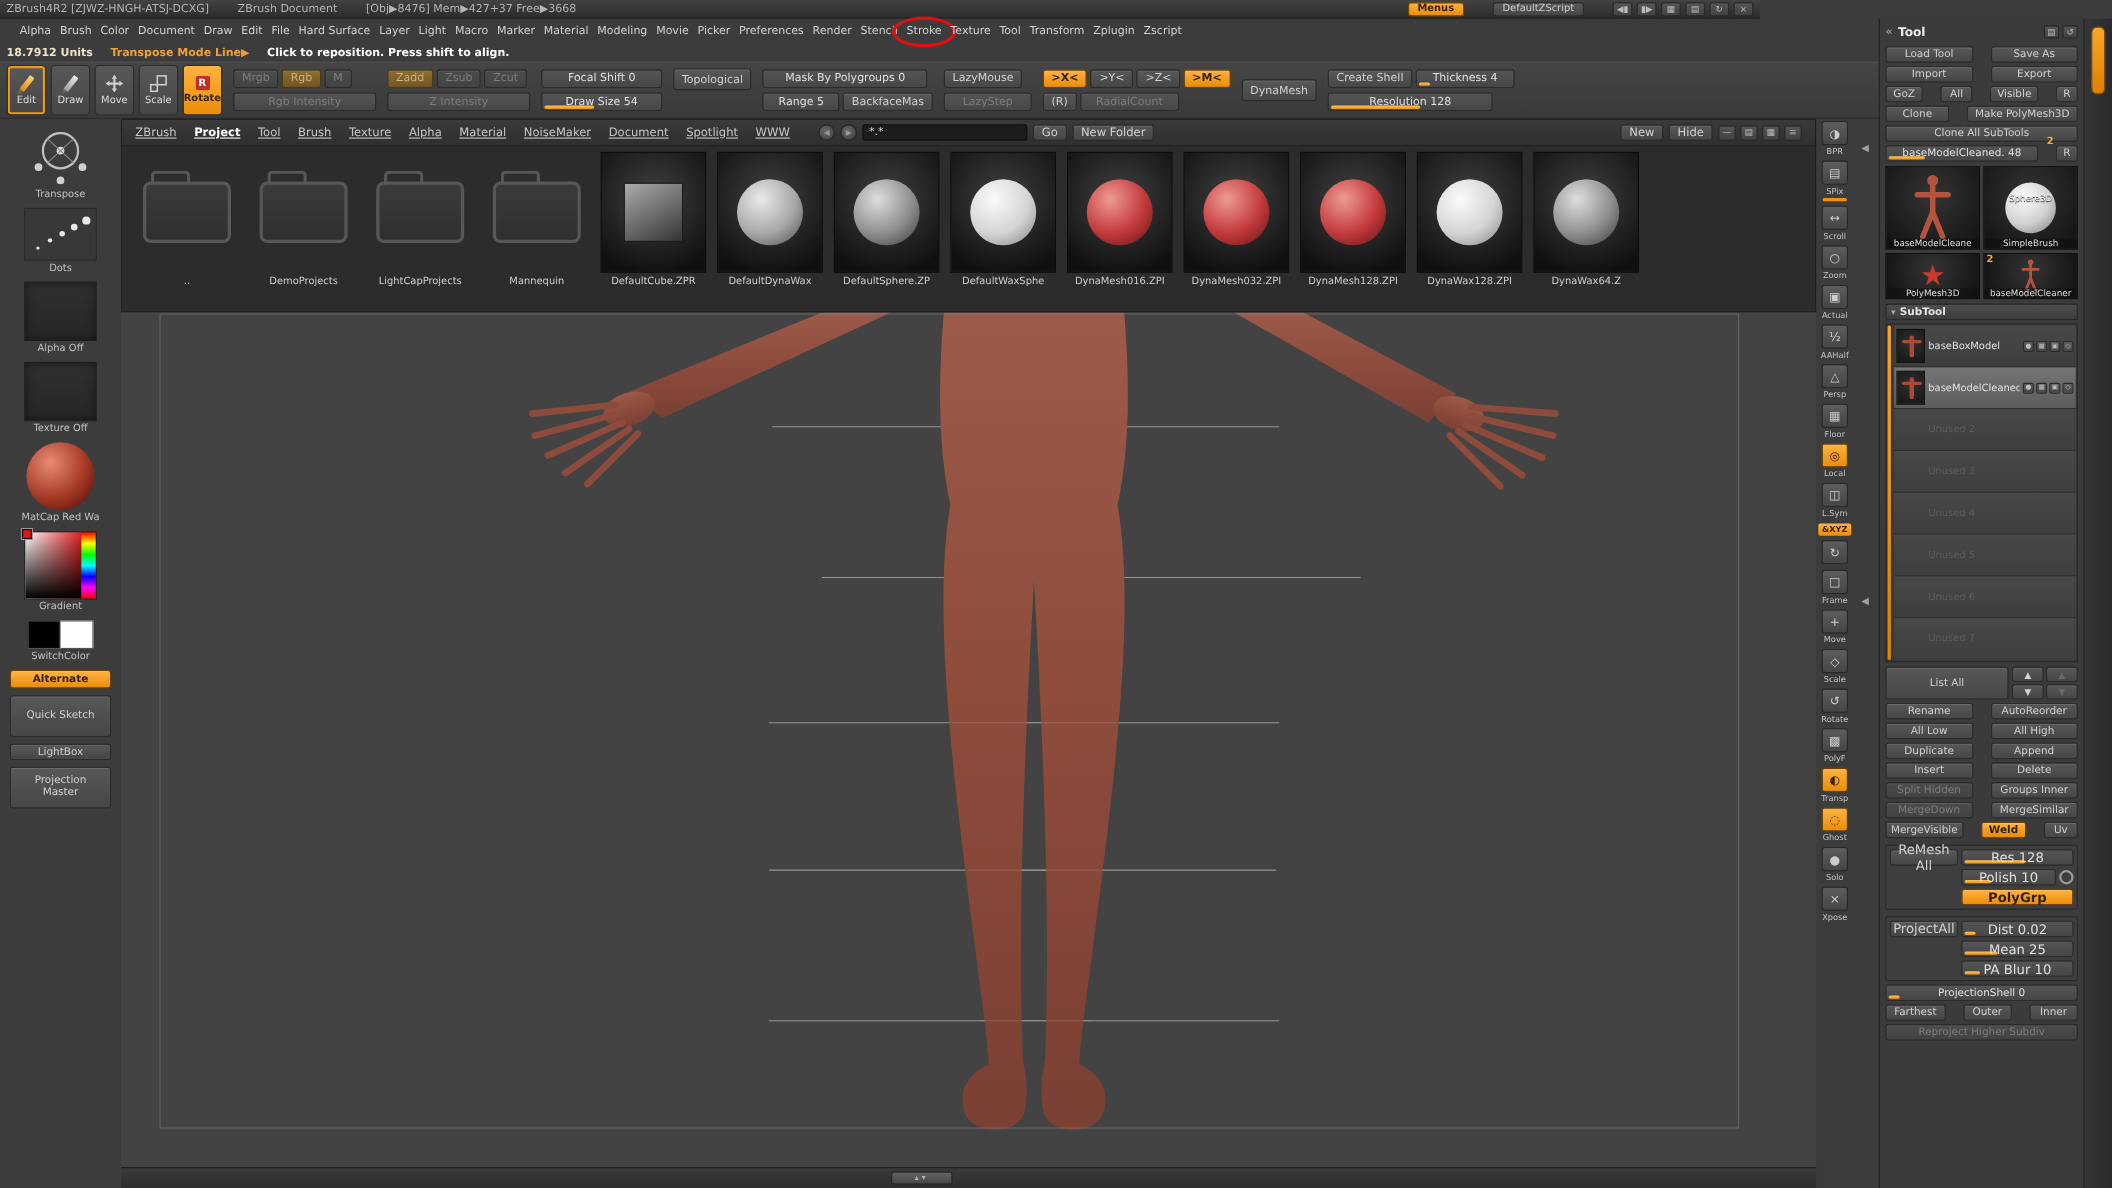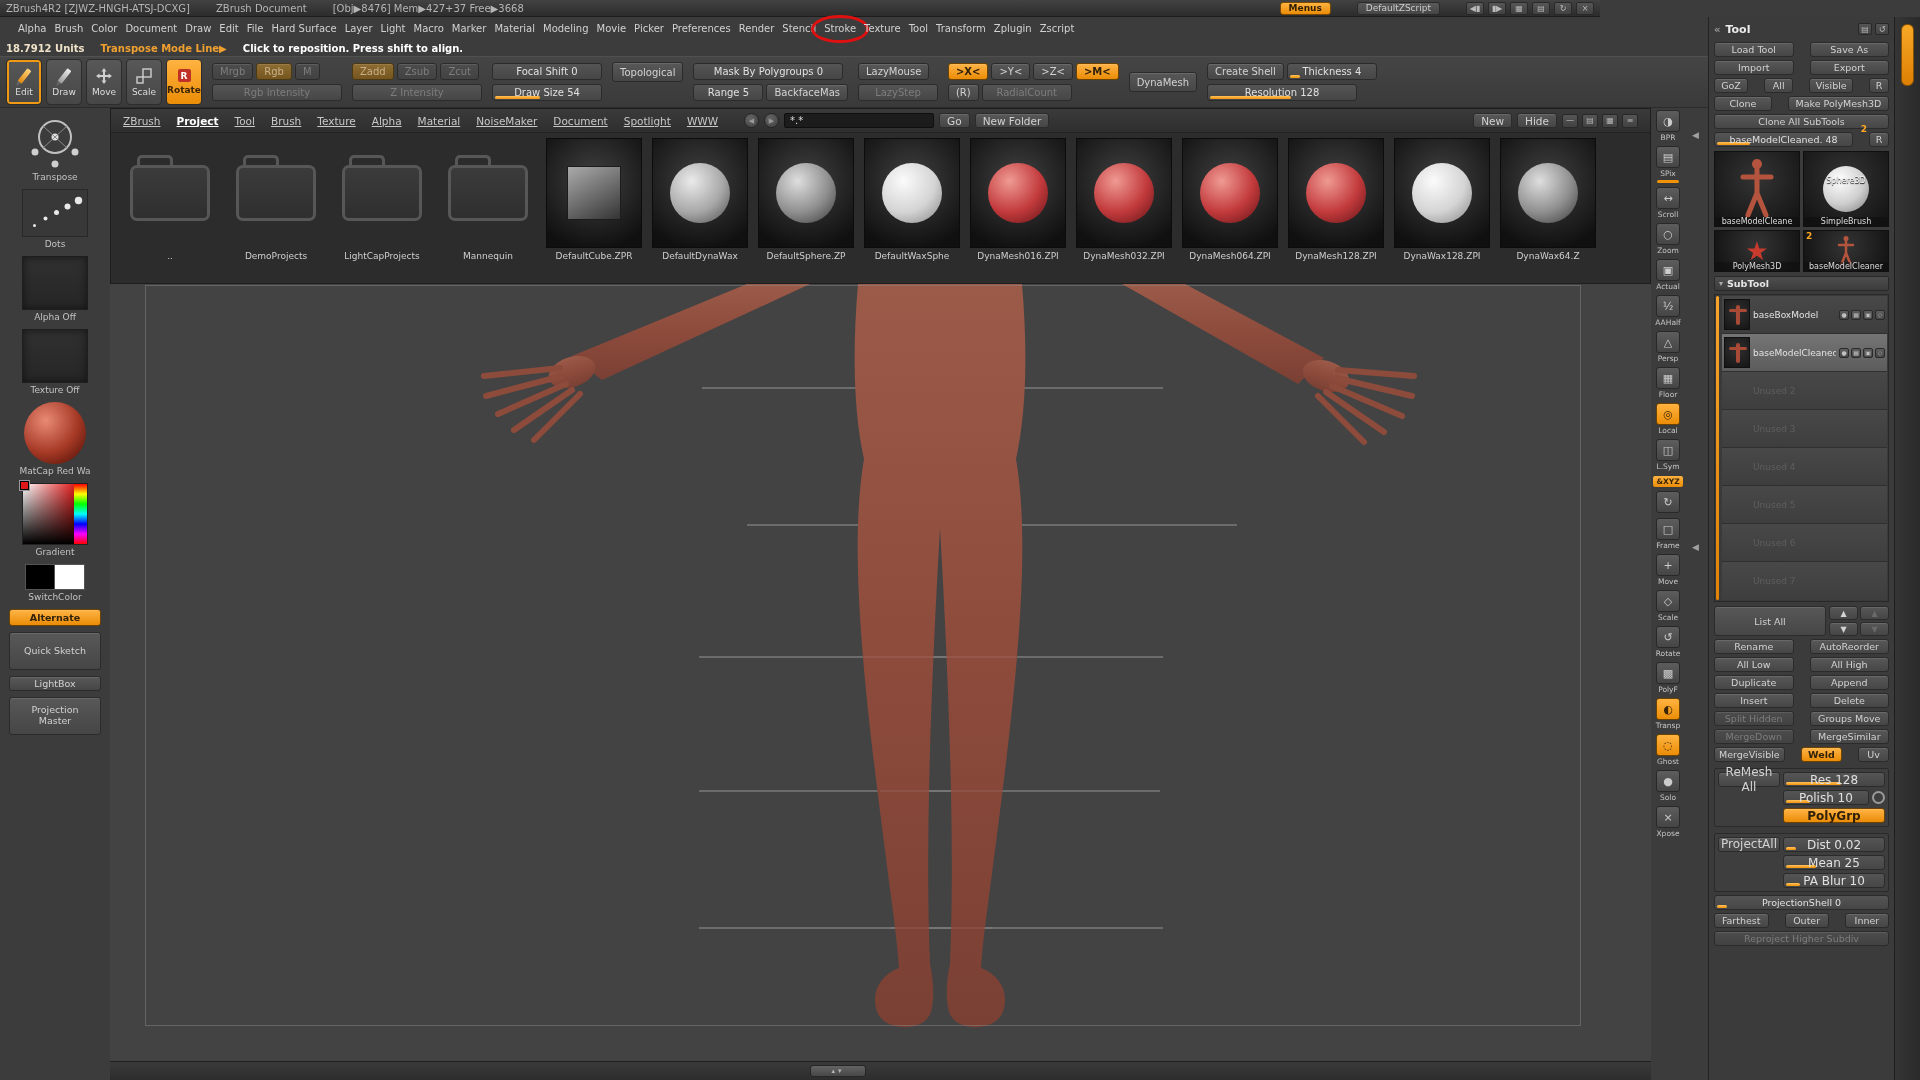--- a/index.html
+++ b/index.html
@@ -512,28 +512,20 @@
 
       <div class="lb-item sphere red">
         <div class="lb-thumb">
 
           <div class="sphere-shape"></div>
 
         </div>
         <div class="lb-label">DynaMesh032.ZPI</div>
       </div>
 
-      <div class="lb-item sphere red">
-        <div class="lb-thumb">
-
-          <div class="sphere-shape"></div>
-
-        </div>
-        <div class="lb-label">DynaMesh064.ZPI</div>
-      </div>
 
       <div class="lb-item sphere red">
         <div class="lb-thumb">
 
           <div class="sphere-shape"></div>
 
         </div>
         <div class="lb-label">DynaMesh128.ZPI</div>
       </div>
 
@@ -888,21 +880,21 @@
   <div class="prow">
     <span class="zbtn">Duplicate</span>
     <span class="zbtn">Append</span>
   </div>
   <div class="prow">
     <span class="zbtn">Insert</span>
     <span class="zbtn">Delete</span>
   </div>
   <div class="prow">
     <span class="zbtn dim">Split Hidden</span>
-    <span class="zbtn">Groups Move</span>
+    <span class="zbtn">Groups Inner</span>
   </div>
   <div class="prow">
     <span class="zbtn dim">MergeDown</span>
     <span class="zbtn">MergeSimilar</span>
   </div>
   <div class="prow">
     <span class="zbtn" style="flex:1.6">MergeVisible</span>
     <span class="zbtn orange" style="flex:0.9">Weld</span>
     <span class="zbtn" style="flex:0.6">Uv</span>
   </div>

